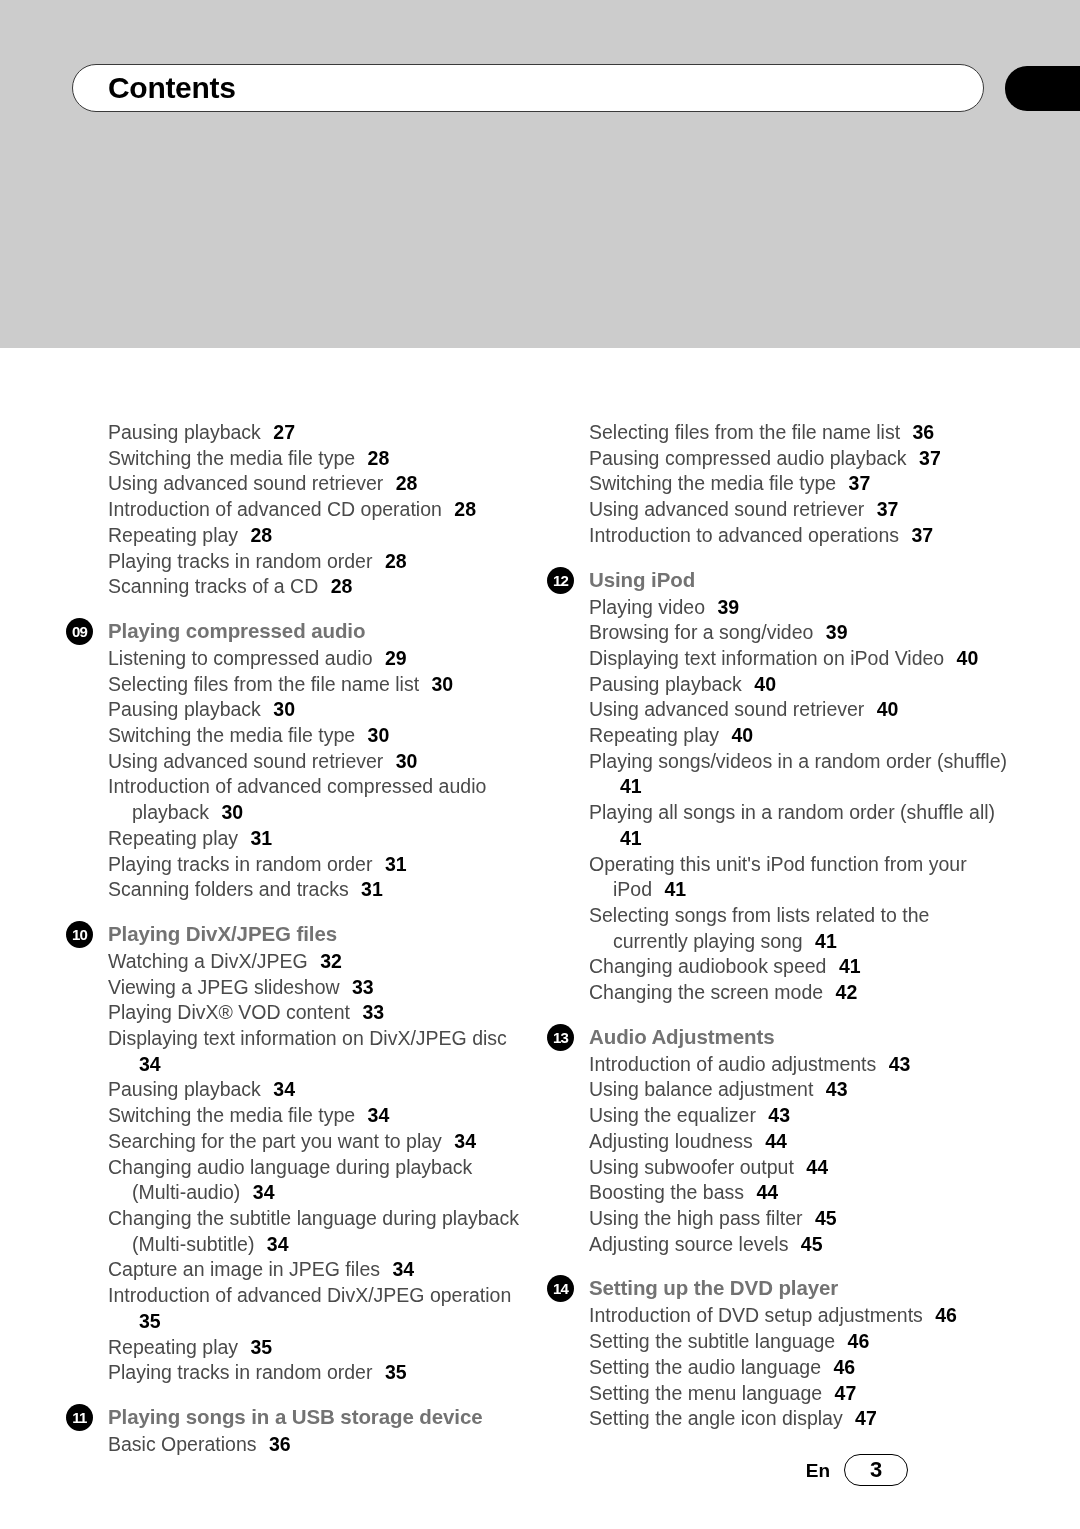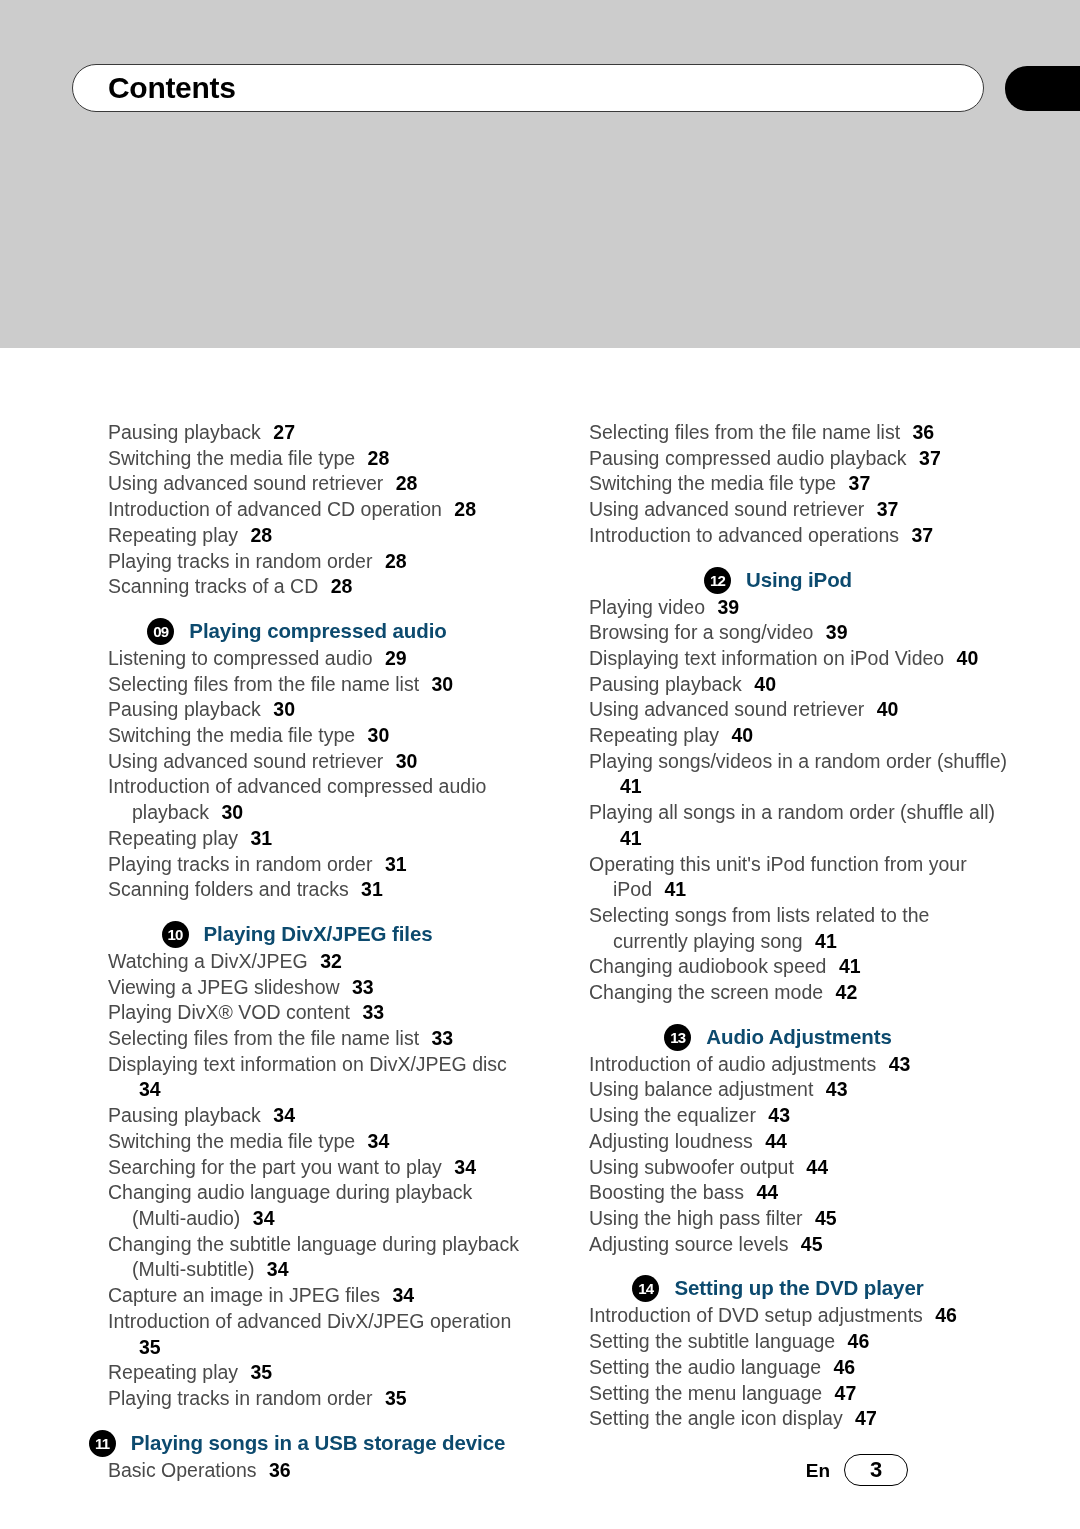--- a/index.html
+++ b/index.html
@@ -95,42 +95,41 @@
     text-indent: -24px;
   }
 
   
   .section-head {
     display: flex;
     align-items: flex-start;
     margin-top: 17px;
     margin-bottom: 1px;
     margin-left: -42px;
-    justify-content: center;
   }
   .badge {
     flex: 0 0 auto;
     width: 27px;
     height: 27px;
     border-radius: 50%;
     background: #000000;
     color: #ffffff;
     font-size: 15px;
     font-weight: bold;
     line-height: 27px;
     text-align: center;
     letter-spacing: -0.8px;
     margin-right: 15px;
     margin-top: 1px;
   }
   .section-title {
     font-size: 20.5px;
     line-height: 27px;
     font-weight: bold;
-    color: #0c4a6e;
+    color: #737373;
     letter-spacing: -0.1px;
   }
 
   
   .footer {
     position: absolute;
     left: 0;
     top: 1452px;
     width: 918px;
     height: 40px;
@@ -190,21 +189,20 @@
       <div class="entry wrap"><span class="etext">Repeating play</span> <span class="pg">31</span></div>
       <div class="entry wrap"><span class="etext">Playing tracks in random order</span> <span class="pg">31</span></div>
       <div class="entry wrap"><span class="etext">Scanning folders and tracks</span> <span class="pg">31</span></div>
       <div class="section-head">
         <span class="badge">10</span>
         <span class="section-title">Playing DivX/JPEG files</span>
       </div>
       <div class="entry wrap"><span class="etext">Watching a DivX/JPEG</span> <span class="pg">32</span></div>
       <div class="entry wrap"><span class="etext">Viewing a JPEG slideshow</span> <span class="pg">33</span></div>
       <div class="entry wrap"><span class="etext">Playing DivX® VOD content</span> <span class="pg">33</span></div>
-      <div class="entry wrap"><span class="etext">Selecting files from the file name list</span> <span class="pg">33</span></div>
       <div class="entry wrap"><span class="etext">Displaying text information on DivX/JPEG disc</span> <span class="pg">34</span></div>
       <div class="entry wrap"><span class="etext">Pausing playback</span> <span class="pg">34</span></div>
       <div class="entry wrap"><span class="etext">Switching the media file type</span> <span class="pg">34</span></div>
       <div class="entry wrap"><span class="etext">Searching for the part you want to play</span> <span class="pg">34</span></div>
       <div class="entry wrap"><span class="etext">Changing audio language during playback (Multi-audio)</span> <span class="pg">34</span></div>
       <div class="entry wrap"><span class="etext">Changing the subtitle language during playback (Multi-subtitle)</span> <span class="pg">34</span></div>
       <div class="entry wrap"><span class="etext">Capture an image in JPEG files</span> <span class="pg">34</span></div>
       <div class="entry wrap"><span class="etext">Introduction of advanced DivX/JPEG operation</span> <span class="pg">35</span></div>
       <div class="entry wrap"><span class="etext">Repeating play</span> <span class="pg">35</span></div>
       <div class="entry wrap"><span class="etext">Playing tracks in random order</span> <span class="pg">35</span></div>

